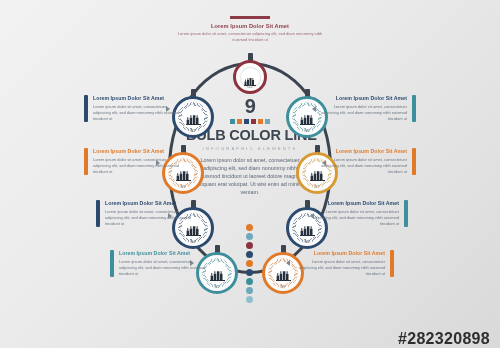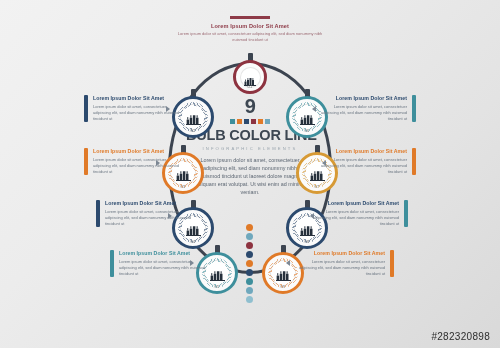--- a/index.html
+++ b/index.html
@@ -9,22 +9,22 @@
     overflow: hidden;
   }
   #stage {
     position: relative;
     width: 500px; height: 348px;
     background: linear-gradient(135deg, #f2f2f2 0%, #ececec 35%, #e3e3e3 70%, #d9d9d9 100%);
   }
 
   
   .watermark {
-    position: absolute; right: 10px; bottom: 6px;
-    font-size: 10px; font-weight: normal; color: #2e2e2e;
+    position: absolute; right: 10px; bottom: 0;
+    font-size: 16px; font-weight: bold; color: #2e2e2e;
     letter-spacing: 0.3px;
   }
 
   
   .ring {
     position: absolute;
     left: 168px; top: 62px;
     width: 164px; height: 212px;
     border: 3px solid #3c4450;
     border-radius: 50%;

